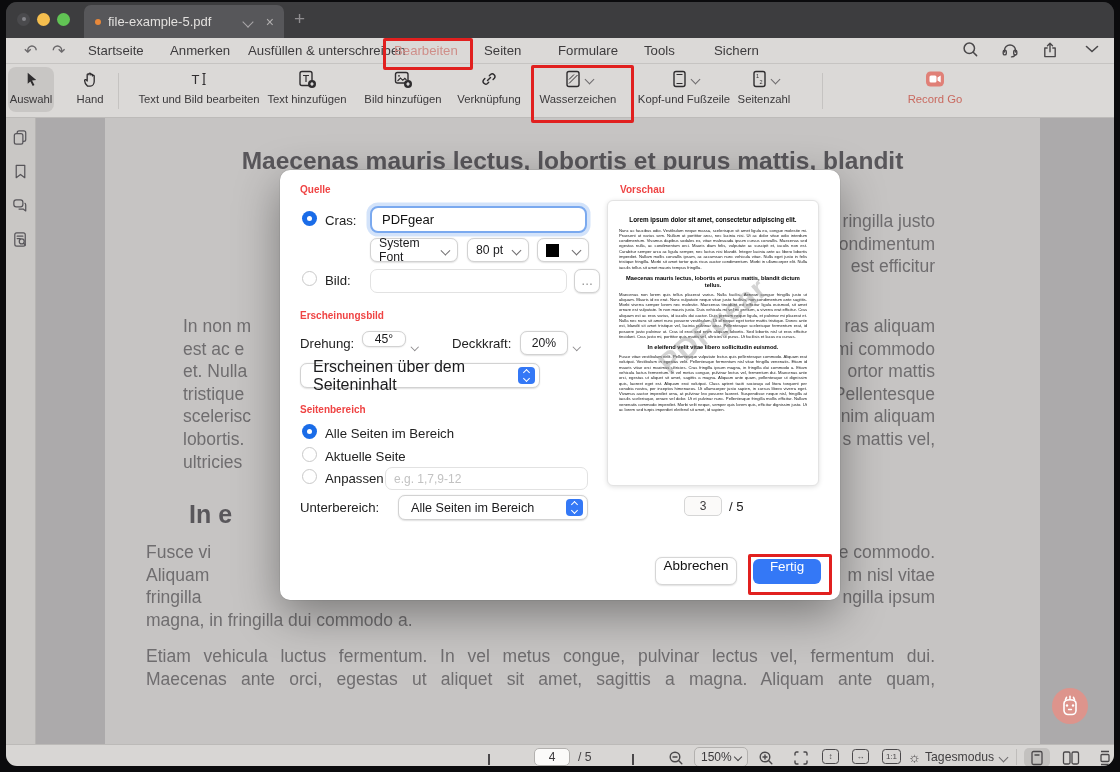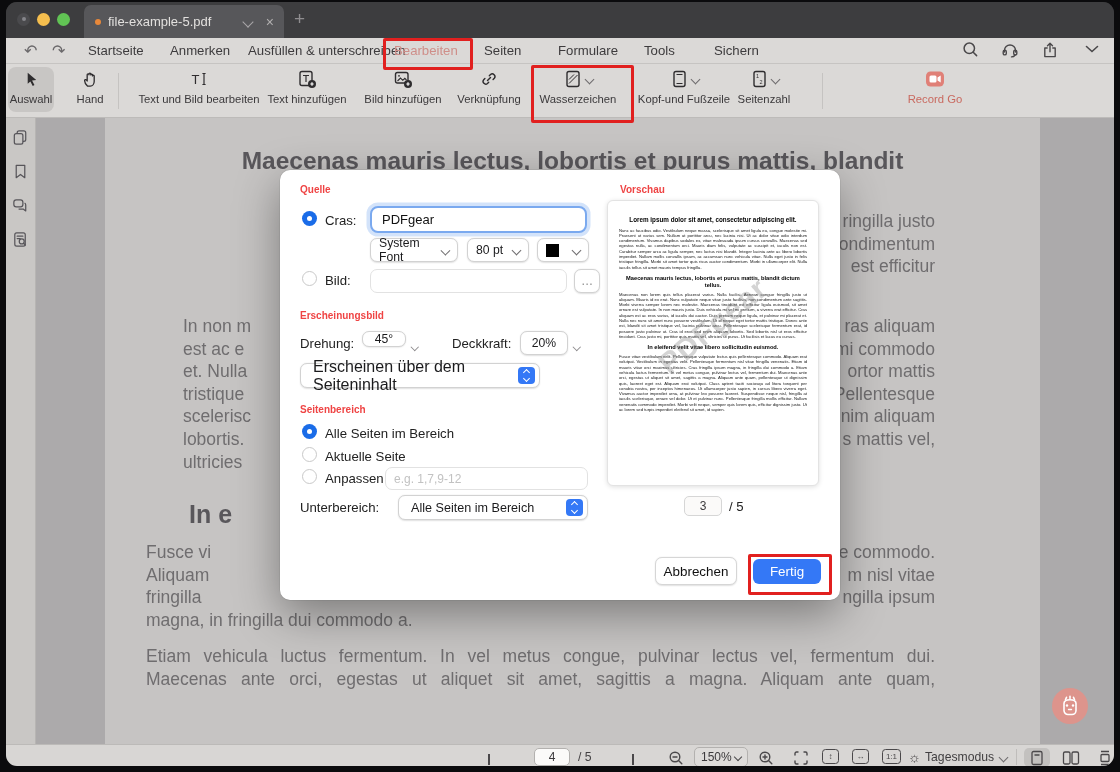--- a/index.html
+++ b/index.html
@@ -59,21 +59,21 @@
          font-family:"Liberation Sans",sans-serif;font-size:13px;padding:0 10px;color:#111;outline:none;}
   .pill{box-sizing:border-box;background:#fff;border:1px solid #d2d2d2;border-radius:7px;display:flex;align-items:center;
         font-size:12.2px;color:#1b1b1d;box-shadow:0 .5px 1.5px rgba(0,0,0,.12);}
   .plainin{box-sizing:border-box;border:1px solid #e2e2e2;border-radius:7px;font-family:"Liberation Sans",sans-serif;font-size:12px;padding:0 8px;color:#333;outline:none;background:#fff;}
   .plainin::placeholder{color:#c2c2c2;}
   .stepper{display:flex;flex-direction:column;align-items:center;justify-content:center;gap:3px;width:14px;}
   .stepper .cv,.stepper .cvu{width:4.5px;height:4.5px;border-width:1.4px;border-color:#8a888a;}
   .bb{width:17px;height:17px;border-radius:4px;background:#3478f6;display:flex;flex-direction:column;align-items:center;justify-content:center;gap:1.5px;flex:0 0 auto;}
   .bb i{width:4px;height:4px;border-right:1.4px solid #fff;border-bottom:1.4px solid #fff;display:block;}
   .bb .u{transform:rotate(-135deg);} .bb .d{transform:rotate(45deg);}
-  .btn{box-sizing:border-box;border-radius:7px;display:flex;align-items:center;justify-content:center;font-size:13.4px;}
+  .btn{box-sizing:border-box;border-radius:7px;display:flex;justify-content:center;font-size:13.4px;}
   .btn-plain{background:#fff;border:1px solid #d6d6d6;color:#111;box-shadow:0 .5px 1.5px rgba(0,0,0,.12);}
   .btn-blue{background:#3478f6;color:#fff;border-radius:6px;}
   
   .pvbox{box-sizing:border-box;background:#fff;border:1px solid #e3e3e3;border-radius:6px;box-shadow:0 1px 5px rgba(0,0,0,.13);overflow:hidden;}
   .pv{padding:15px 11px;position:relative;}
   .pv h4{margin:0 0 4px;font-size:6.3px;line-height:7.6px;text-align:center;color:#000;}
   .pv h5{margin:5px 0 3px;font-size:5.7px;line-height:6.8px;text-align:center;color:#000;}
   .pv p{margin:0 0 4px;font-size:4.2px;line-height:5.3px;text-align:justify;color:#141414;}
   .pv .wm{position:absolute;left:0;right:0;top:108px;text-align:center;transform:rotate(-40deg);
           font-size:30px;font-weight:bold;color:rgba(125,125,125,.33);letter-spacing:1px;}

